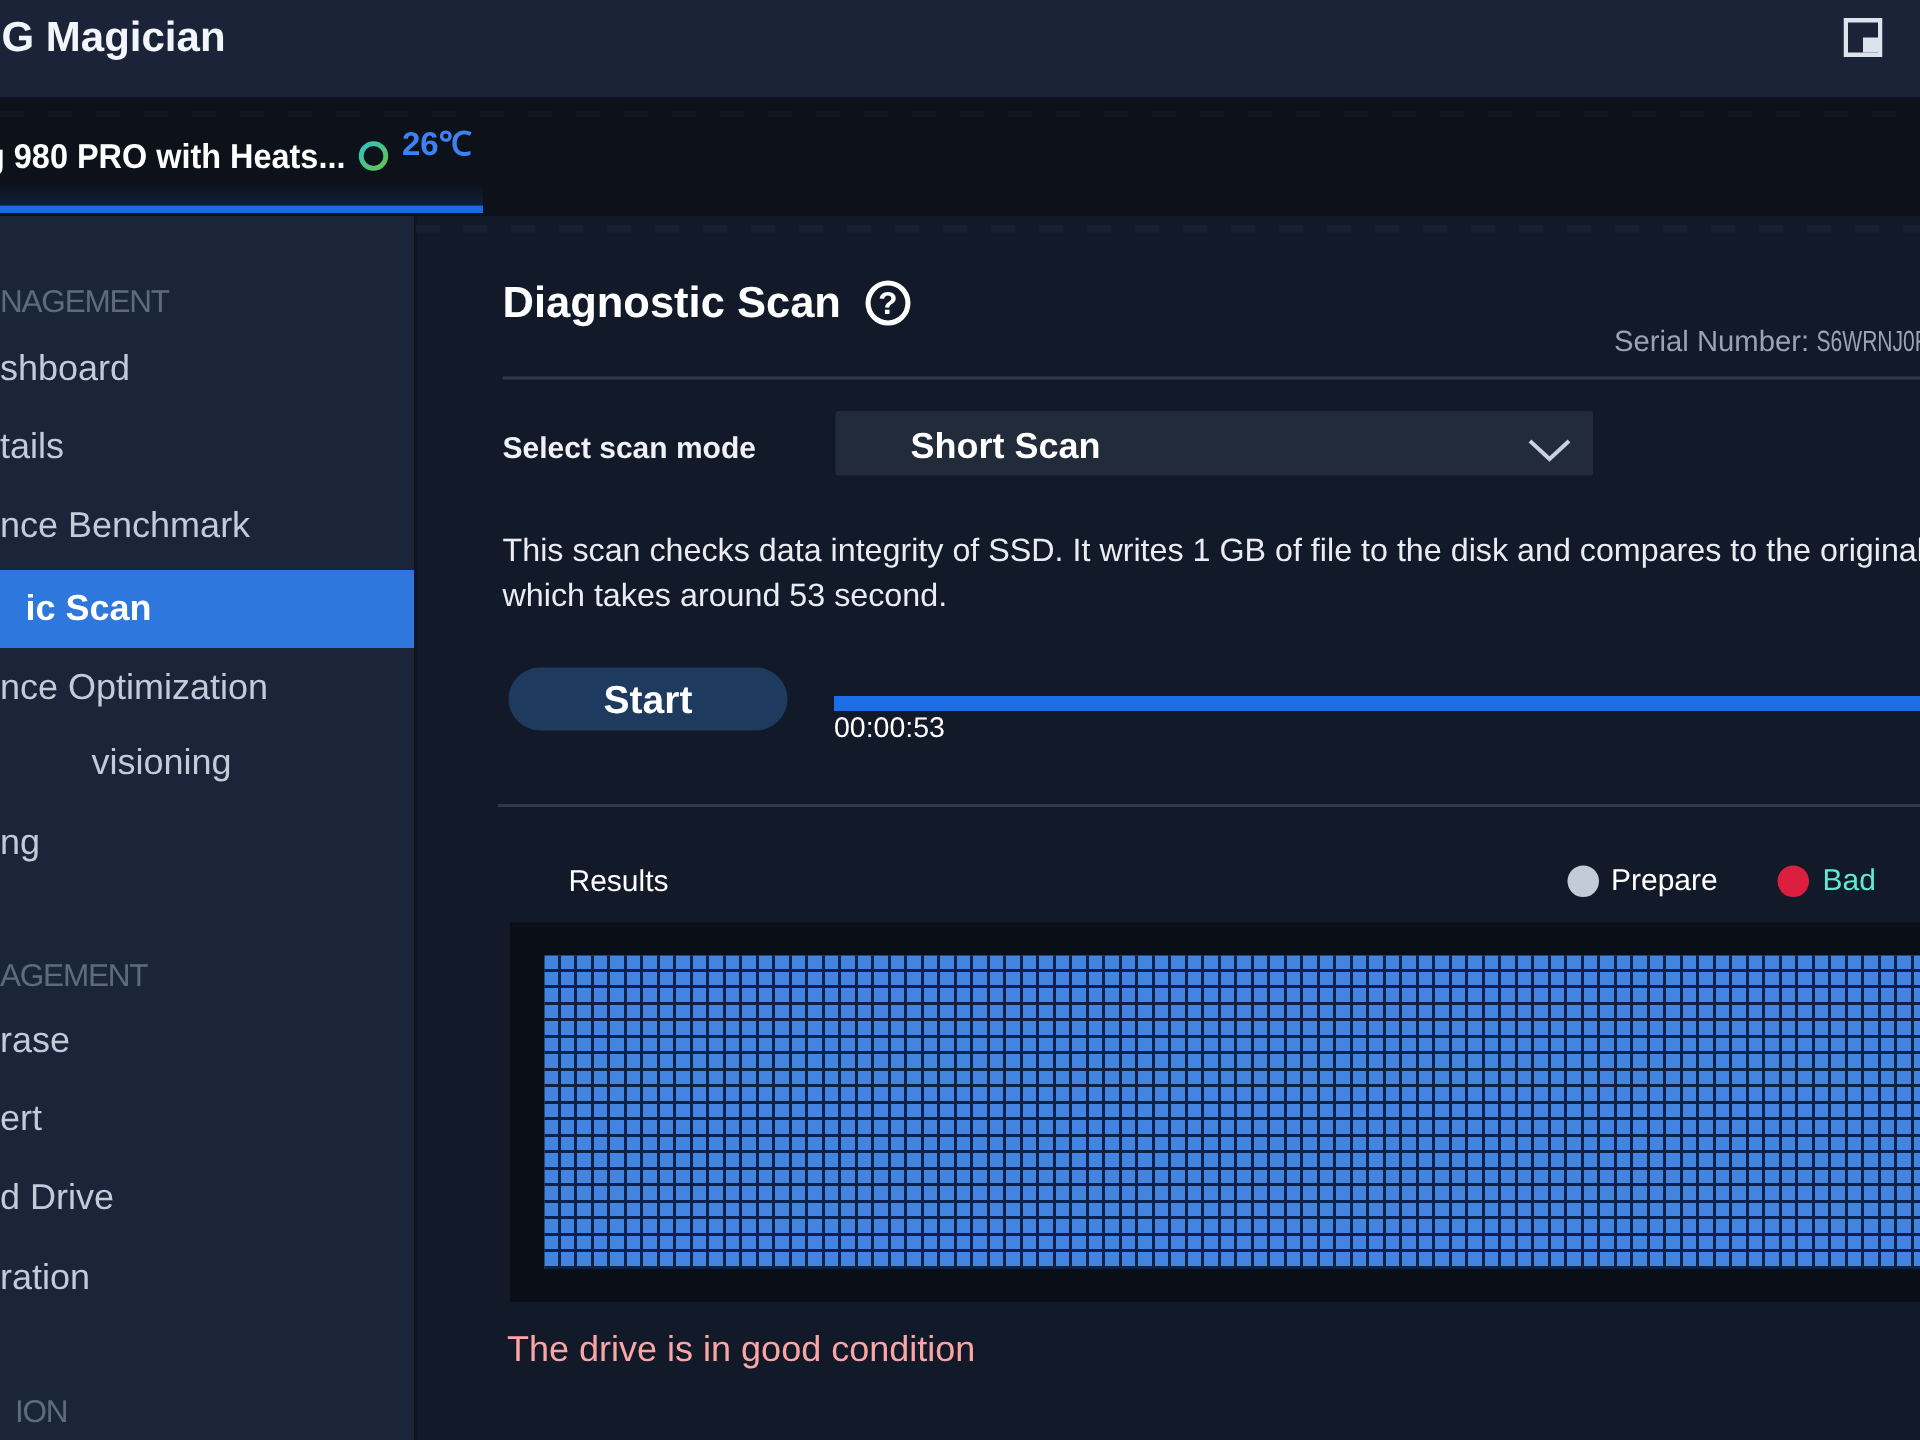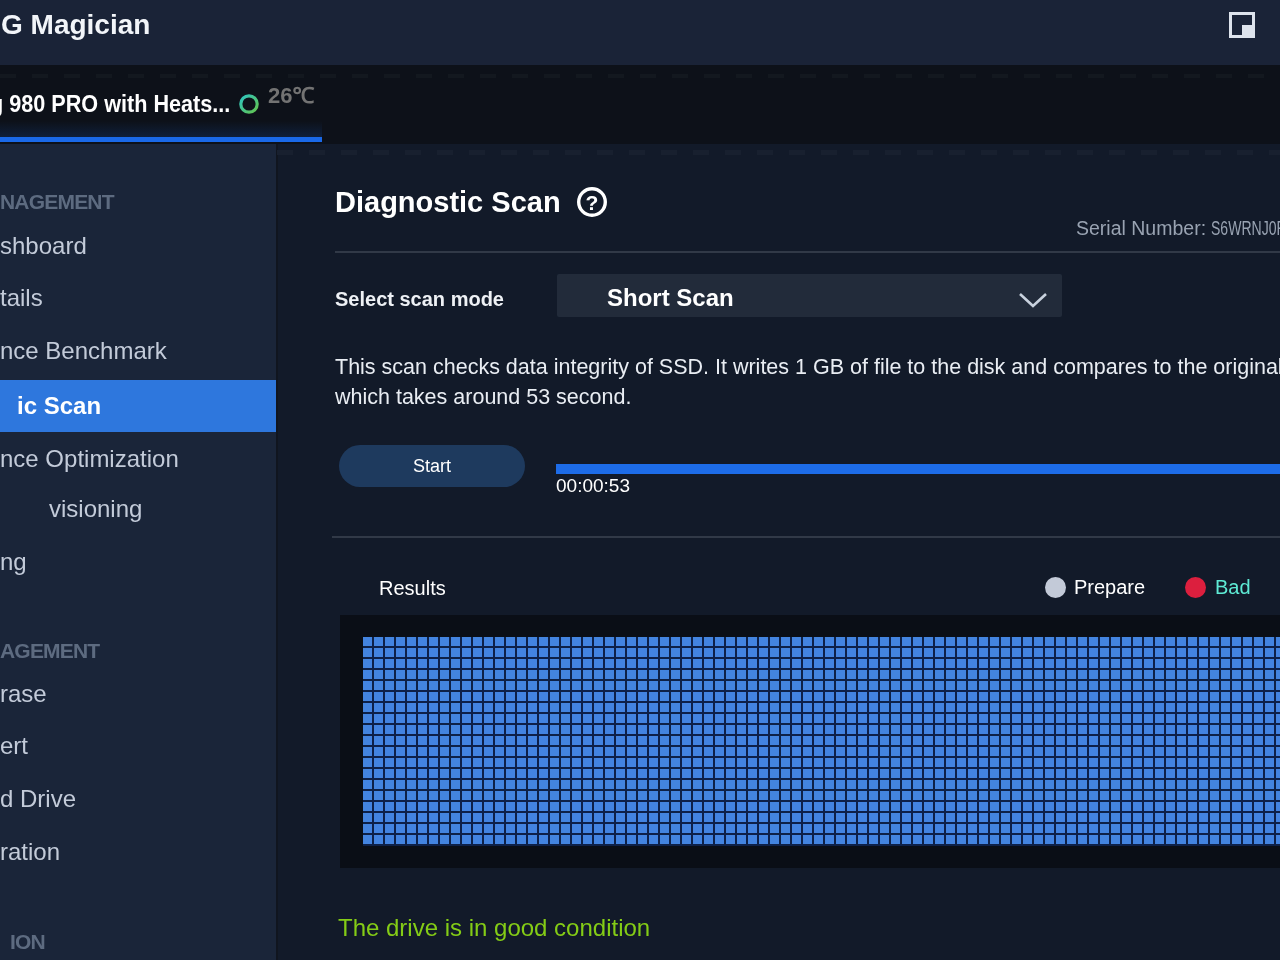--- a/index.html
+++ b/index.html
@@ -23,44 +23,44 @@
   <div class="abs" style="left:-10px;top:0;height:79px;display:flex;align-items:center;font-size:23px;font-weight:bold;color:#ffffff;white-space:nowrap;transform:scaleX(0.94);transform-origin:0 50%;">g&nbsp;980 PRO with Heats...</div>
   <svg class="abs" style="left:238px;top:28px;" width="22" height="22" viewBox="0 0 22 22">
     <defs>
         <linearGradient id="ring" x1="0" y1="0" x2="1" y2="1">
       <stop offset="0" stop-color="#2ec4c0"></stop>
           <stop offset="1" stop-color="#63c44e"></stop>
     </linearGradient>
       </defs>
     <circle cx="11" cy="11" r="8.2" fill="none" stroke="url(#ring)" stroke-width="3.2"></circle>
   </svg>
-  <div class="abs" style="left:268px;top:0;height:58px;display:flex;align-items:center;font-size:22px;font-weight:bold;color:#737373;">26℃</div>
+  <div class="abs" style="left:268px;top:0;height:58px;display:flex;align-items:center;font-size:22px;font-weight:bold;color:#3b82f6;">26℃</div>
   <div class="abs" style="left:0;top:56px;width:322px;height:16px;background:linear-gradient(to bottom,rgba(25,105,230,0) 0%,rgba(25,105,230,0.16) 100%);"></div>
   <div class="abs" style="left:0;top:72px;width:322px;height:5px;background:#1a69e8;"></div>
 </div>
 
 <div class="abs" style="left:0;top:144px;width:277px;height:816px;background:#1a2539;"></div>
 <div class="abs hdr" style="left:0;top:191px;">NAGEMENT</div>
 <div class="abs itm" style="left:0;top:234px;">shboard</div>
 <div class="abs itm" style="left:0;top:286px;">tails</div>
 <div class="abs itm" style="left:0;top:339px;">nce Benchmark</div>
 <div class="abs" style="left:0;top:380px;width:277px;height:52px;background:#2e77dd;"></div>
 <div class="abs" style="left:17px;top:394px;font-size:24px;font-weight:bold;color:#ffffff;line-height:1;">ic Scan</div>
 <div class="abs itm" style="left:0;top:447px;">nce Optimization</div>
-<div class="abs itm" style="left:4px;top:497px;padding-left:45px;">visioning</div>
+<div class="abs itm" style="left:16px;top:497px;padding-left:45px;">visioning</div>
 <div class="abs itm" style="left:0;top:550px;">ng</div>
 <div class="abs hdr" style="left:0;top:640px;">AGEMENT</div>
 <div class="abs itm" style="left:0;top:682px;">rase</div>
 <div class="abs itm" style="left:0;top:734px;">ert</div>
 <div class="abs itm" style="left:0;top:787px;">d Drive</div>
 <div class="abs itm" style="left:0;top:840px;">ration</div>
 <div class="abs hdr" style="left:0;top:931px;padding-left:10px;">ION</div>
 <style>
   .itm { font-size:24px; color:#c3cbd9; line-height:1; }
-  .hdr { font-size:21px; font-weight:bold; color:#5d6b80; letter-spacing:-0.8px; line-height:1; }
+  .hdr { font-size:21px; font-weight:normal; color:#5d6b80; letter-spacing:-0.8px; line-height:1; }
 </style>
 
 <div class="abs" style="left:277px;top:144px;width:1003px;height:816px;background:#121a29;"></div>
 <div class="abs" style="left:276px;top:144px;width:2px;height:816px;background:#10151f;"></div>
 <div class="abs" style="left:277px;top:150px;width:1003px;height:5px;background:repeating-linear-gradient(to right,#18202f 0 16px,transparent 16px 32px);"></div>
 
 <div class="abs" style="left:335px;top:186px;font-size:29px;font-weight:bold;color:#ffffff;">Diagnostic Scan</div>
 <svg class="abs" style="left:576px;top:186px;" width="32" height="32" viewBox="0 0 32 32">
   <circle cx="16" cy="16" r="13.3" fill="none" stroke="#ffffff" stroke-width="3.4"></circle>
   <text x="16" y="23.5" font-family="Liberation Sans" font-size="21" font-weight="bold" fill="#ffffff" text-anchor="middle">?</text>
@@ -73,29 +73,29 @@
 <div class="abs" style="left:557px;top:274px;width:505px;height:43px;background:#222b3a;border-radius:2px;"></div>
 <div class="abs" style="left:607px;top:284px;font-size:24px;font-weight:bold;color:#ffffff;">Short Scan</div>
 <svg class="abs" style="left:1017px;top:290px;" width="32" height="20" viewBox="0 0 32 20">
   <polyline points="3,4 16,16 29,4" fill="none" stroke="#c9d2de" stroke-width="2.6"></polyline>
 </svg>
 
 <div class="abs" style="left:335px;top:355px;font-size:21.5px;color:#e9edf3;white-space:nowrap;line-height:1.2;">This scan checks data integrity of SSD. It writes 1 GB of file to the disk and compares to the original data,</div>
 <div class="abs" style="left:335px;top:385px;font-size:21.5px;color:#e9edf3;line-height:1.2;">which takes around 53 second.</div>
 
 <div class="abs" style="left:339px;top:445px;width:186px;height:42px;background:#1e3a5e;border-radius:21px;"></div>
-<div class="abs" style="left:339px;top:445px;width:186px;height:42px;display:flex;align-items:center;justify-content:center;font-size:18px;color:#ffffff;">Start</div>
+<div class="abs" style="left:339px;top:445px;width:186px;height:42px;display:flex;align-items:center;justify-content:center;font-size:26px;color:#ffffff;font-weight:bold;">Start</div>
 
 <div class="abs" style="left:556px;top:464px;width:724px;height:10px;background:#1d6ce8;"></div>
 <div class="abs" style="left:556px;top:475px;font-size:19px;color:#ffffff;">00:00:53</div>
 
 <div class="abs" style="left:332px;top:536px;width:948px;height:2px;background:#313947;"></div>
 
 <div class="abs" style="left:335px;top:577px;font-size:20px;font-weight:normal;color:#ffffff;margin-left:44px;">Results</div>
 <div class="abs" style="left:1045px;top:577px;width:21px;height:21px;border-radius:50%;background:#c3cad8;"></div>
 <div class="abs" style="left:1074px;top:576px;font-size:20px;color:#ffffff;">Prepare</div>
 <div class="abs" style="left:1185px;top:577px;width:21px;height:21px;border-radius:50%;background:#dc1f3e;"></div>
 <div class="abs" style="left:1215px;top:576px;font-size:20px;color:#5eead4;">Bad</div>
 
 <div class="abs" style="left:340px;top:615px;width:940px;height:253px;background:#0a0e16;"></div>
 <div class="abs" style="left:363px;top:637px;width:917px;height:209px;background-color:#4384e0;background-image:repeating-linear-gradient(to right,transparent 0 9px,#0e2148 9px 11px),repeating-linear-gradient(to bottom,transparent 0 9px,#0e2148 9px 11px);"></div>
 
-<div class="abs" style="left:338px;top:886px;font-size:24px;color:#84cc16;margin-top:28px;">The drive is in good condition</div>
+<div class="abs" style="left:338px;top:886px;font-size:24px;color:#fca5a5;">The drive is in good condition</div>
 
 </body></html>

